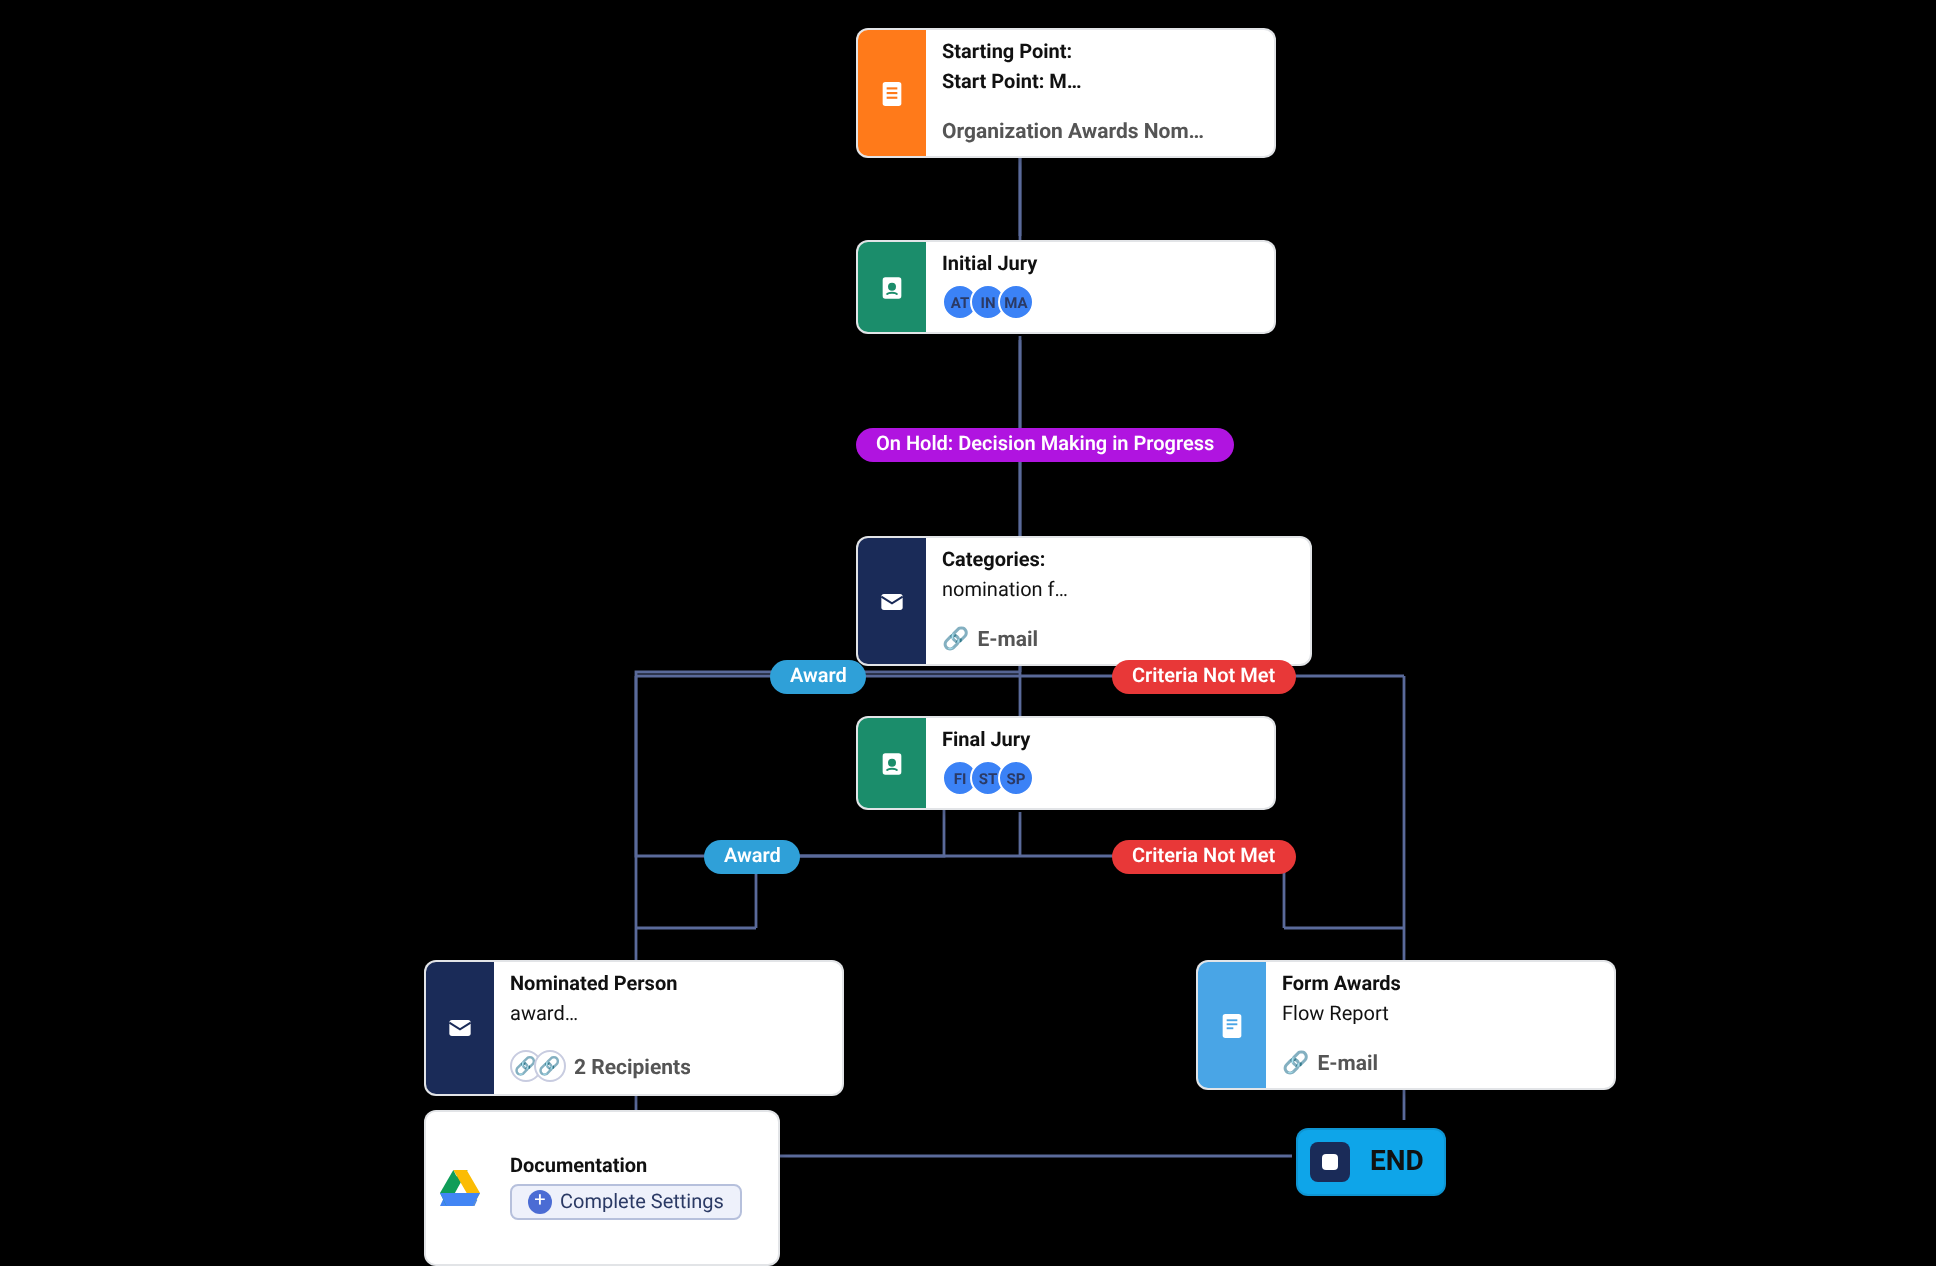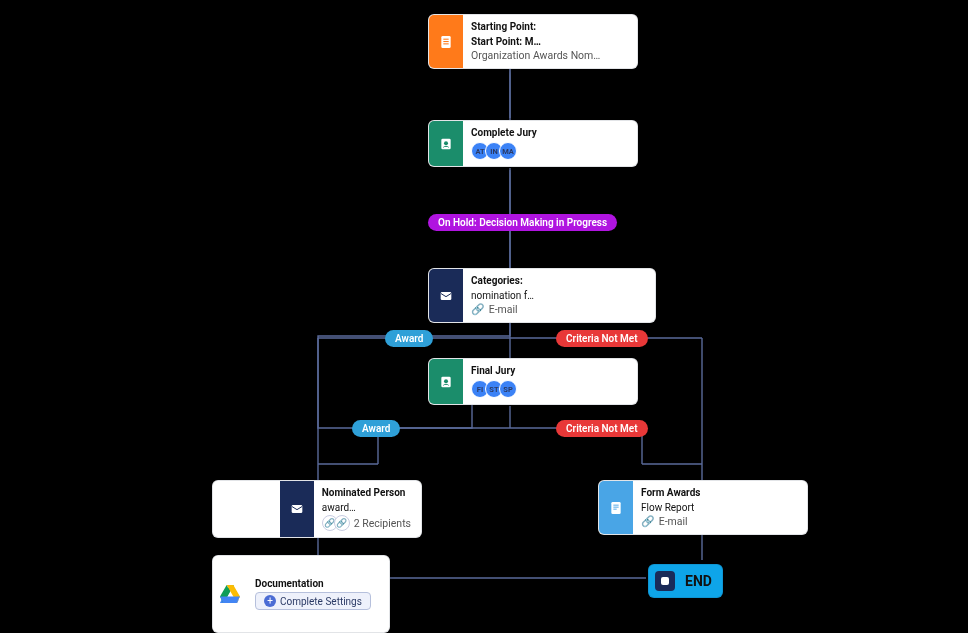--- a/index.html
+++ b/index.html
@@ -53,27 +53,28 @@
     font-weight: 700;
     color: #111;
     white-space: nowrap;
     overflow: hidden;
     flex-direction: column;
   }
   .node .title-row span { overflow: hidden; text-overflow: ellipsis; }
   .node .subtitle {
     font-size: 10.5px;
     color: #555;
-    margin-top: 2px;
+    margin-top: 12px;
     white-space: nowrap;
     overflow: hidden;
     text-overflow: ellipsis;
     display: flex;
     align-items: center;
     gap: 4px;
+    font-weight: bold;
   }
   .avatars {
     display: flex;
     margin-top: 4px;
   }
   .avatar {
     width: 18px;
     height: 18px;
     border-radius: 50%;
     background: #3b82f6;
@@ -222,21 +223,21 @@
     <div class="icon-col" style="background:#1b8d6b;">
       <svg width="16" height="16" viewBox="0 0 24 24" fill="#fff">
           <rect x="5" y="4" width="14" height="16" rx="2" fill="#fff"></rect>
           <circle cx="12" cy="11" r="3" fill="#1b8d6b"></circle>
           <path d="M8 17c1-2 7-2 8 0" stroke="#1b8d6b" stroke-width="1.5" fill="none"></path>
           <path d="M15 8 l2 2 -2 2" fill="none"></path>
         </svg>
     </div>
     <div class="body">
       <div class="title-row">
-          <span>Complete Jury</span>
+          <span>Initial Jury</span>
         </div>
       <div class="avatars">
         <div class="avatar">AT</div>
         <div class="avatar">IN</div>
         <div class="avatar">MA</div>
       </div>
     </div>
   </div>
 
   <div class="pill purple" style="left:428px; top:214px;">On Hold: Decision Making in Progress</div>
@@ -279,21 +280,21 @@
         <div class="avatar">FI</div>
         <div class="avatar">ST</div>
         <div class="avatar">SP</div>
       </div>
     </div>
   </div>
 
   <div class="pill blue" style="left:352px; top:420px;">Award</div>
   <div class="pill red" style="left:556px; top:420px;">Criteria Not Met</div>
 
-  <div class="node" style="left:212px; top:480px; width:210px;justify-content:flex-end;">
+  <div class="node" style="left:212px; top:480px; width:210px;">
     <div class="icon-col" style="background:#1a2b58;">
       <svg width="16" height="16" viewBox="0 0 24 24">
           <rect x="4" y="6" width="16" height="12" rx="2" fill="#fff"></rect>
           <path d="M4 8l8 5 8-5" stroke="#1a2b58" stroke-width="1.5" fill="none"></path>
         </svg>
     </div>
     <div class="body">
       <div class="title-row">
         <span>Nominated Person</span>
         <span style="font-weight:400">award…</span>

